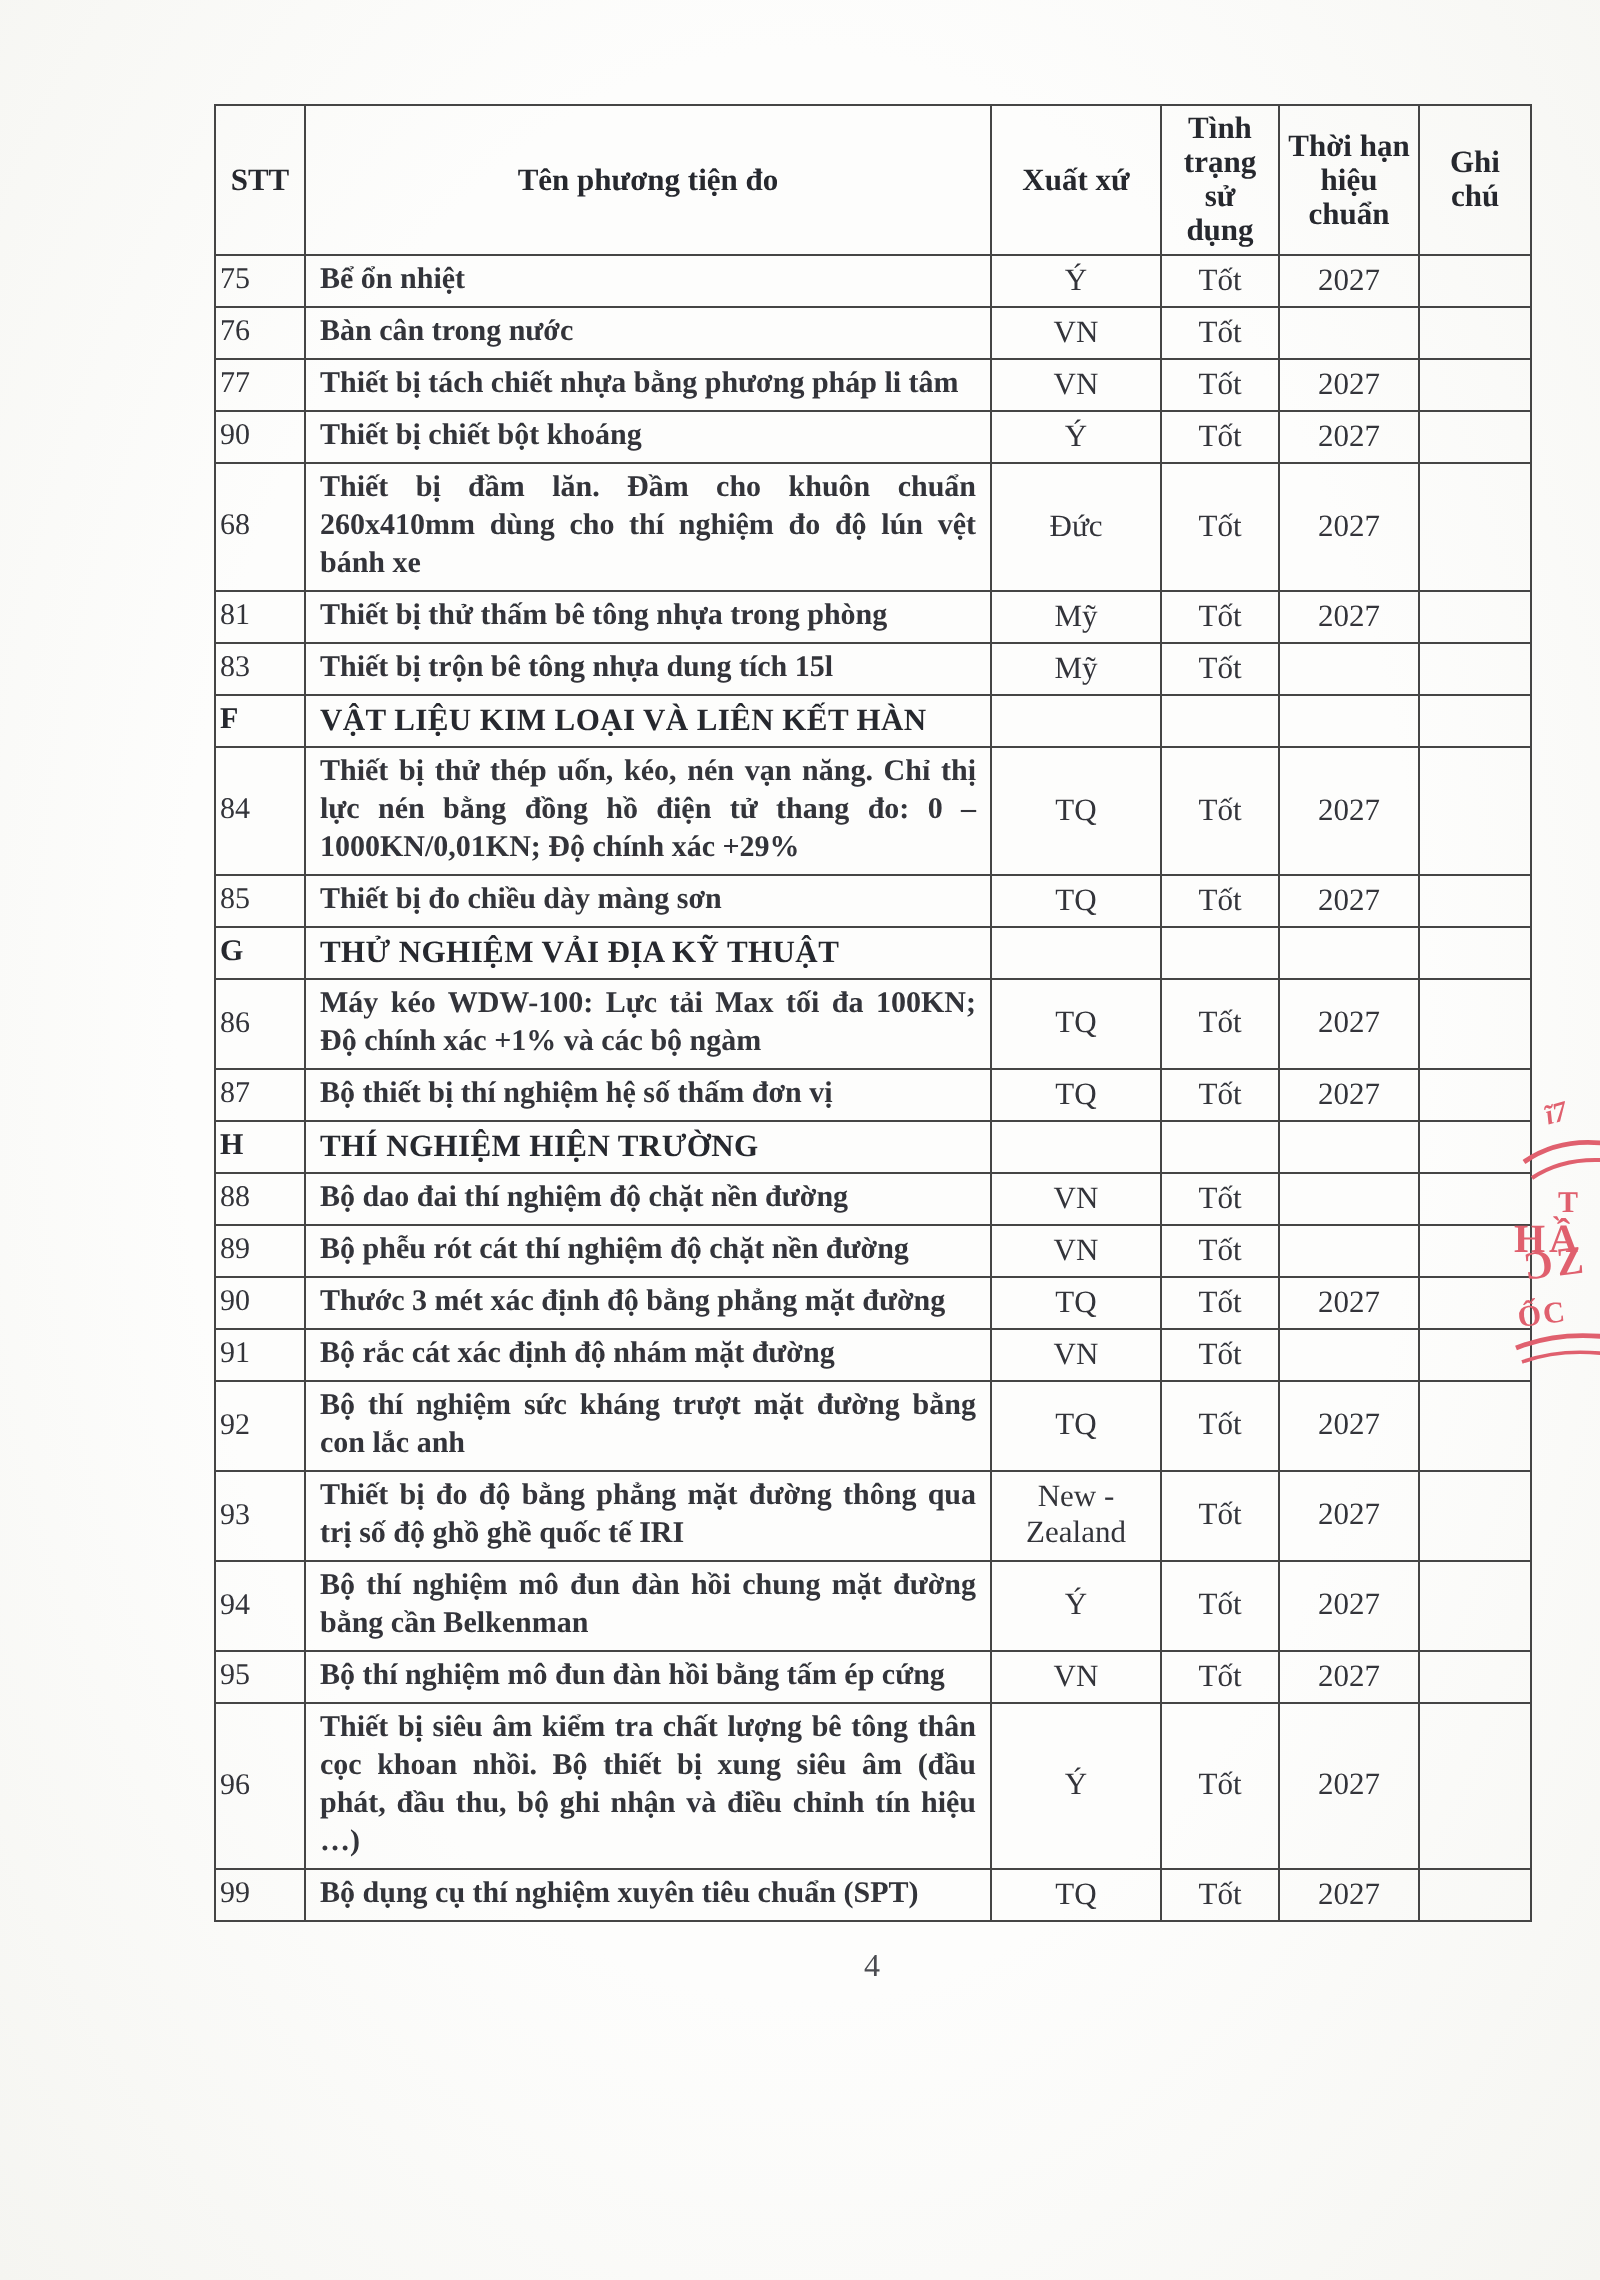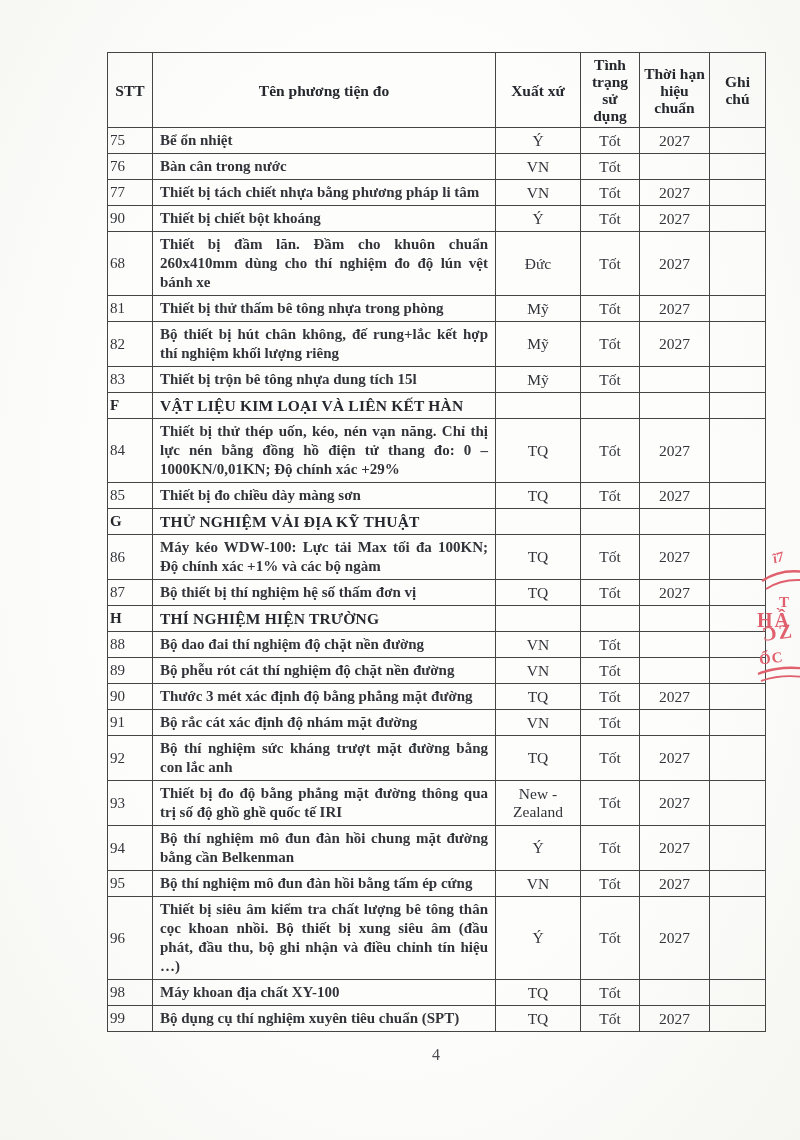--- a/index.html
+++ b/index.html
@@ -137,28 +137,20 @@
   </tr>
         <tr>
     <td class="c-stt">81</td>
     <td class="c-name">Thiết bị thử thấm bê tông nhựa trong phòng</td>
     <td class="c-origin">Mỹ</td>
     <td class="c-status">Tốt</td>
     <td class="c-cal">2027</td>
     <td class="c-note"></td>
   </tr>
         <tr>
-    <td class="c-stt">82</td>
-    <td class="c-name">Bộ thiết bị hút chân không, đế rung+lắc kết hợp thí nghiệm khối lượng riêng</td>
-    <td class="c-origin">Mỹ</td>
-    <td class="c-status">Tốt</td>
-    <td class="c-cal">2027</td>
-    <td class="c-note"></td>
-  </tr>
-        <tr>
     <td class="c-stt">83</td>
     <td class="c-name">Thiết bị trộn bê tông nhựa dung tích 15l</td>
     <td class="c-origin">Mỹ</td>
     <td class="c-status">Tốt</td>
     <td class="c-cal"></td>
     <td class="c-note"></td>
   </tr>
         <tr class="section">
     <td class="c-stt">F</td>
     <td class="c-name">VẬT LIỆU KIM LOẠI VÀ LIÊN KẾT HÀN</td>
@@ -278,28 +270,20 @@
     <td class="c-status">Tốt</td>
     <td class="c-cal">2027</td>
     <td class="c-note"></td>
   </tr>
         <tr>
     <td class="c-stt">96</td>
     <td class="c-name">Thiết bị siêu âm kiểm tra chất lượng bê tông thân cọc khoan nhồi. Bộ thiết bị xung siêu âm (đầu phát, đầu thu, bộ ghi nhận và điều chỉnh tín hiệu …)</td>
     <td class="c-origin">Ý</td>
     <td class="c-status">Tốt</td>
     <td class="c-cal">2027</td>
-    <td class="c-note"></td>
-  </tr>
-        <tr>
-    <td class="c-stt">98</td>
-    <td class="c-name">Máy khoan địa chất XY-100</td>
-    <td class="c-origin">TQ</td>
-    <td class="c-status">Tốt</td>
-    <td class="c-cal"></td>
     <td class="c-note"></td>
   </tr>
         <tr>
     <td class="c-stt">99</td>
     <td class="c-name">Bộ dụng cụ thí nghiệm xuyên tiêu chuẩn (SPT)</td>
     <td class="c-origin">TQ</td>
     <td class="c-status">Tốt</td>
     <td class="c-cal">2027</td>
     <td class="c-note"></td>
   </tr>

